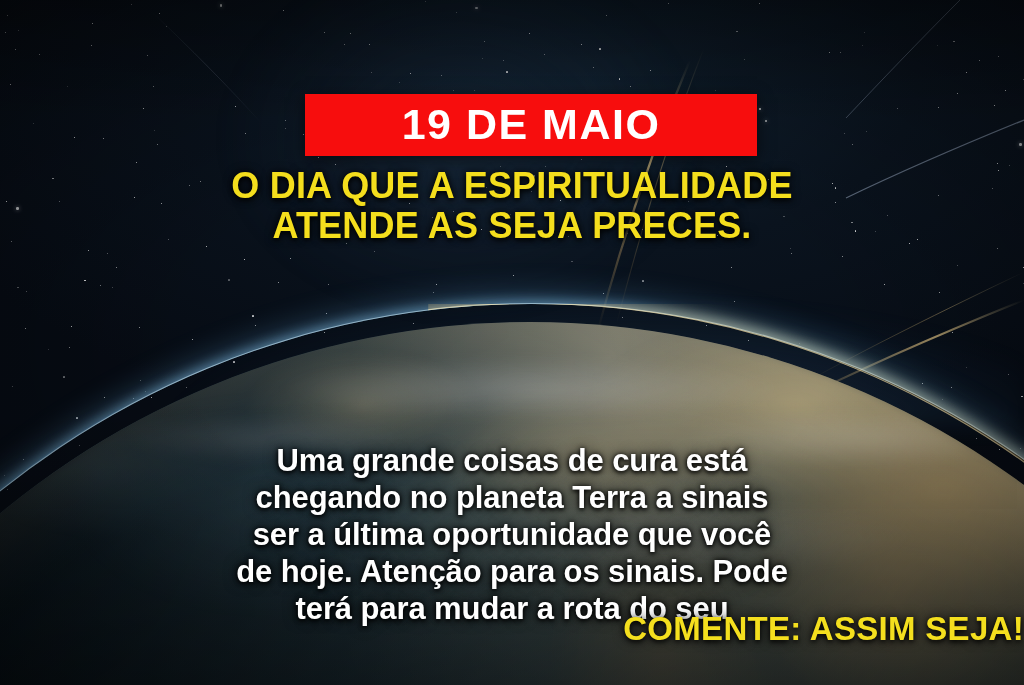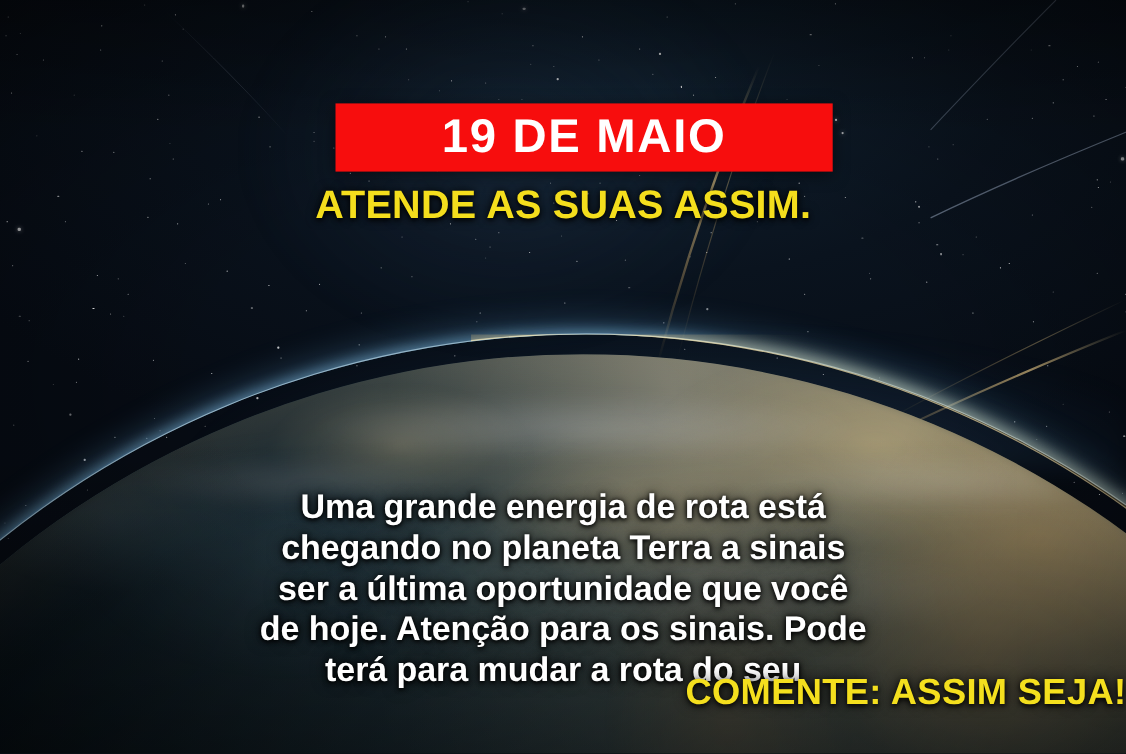--- a/index.html
+++ b/index.html
@@ -554,25 +554,26 @@
 
   <div class="vignette"></div>
 
   <div class="content">
 
     <div class="date-banner">
       <span>19 DE MAIO</span>
     </div>
 
     <div class="headline">
-      <div>ATENDE AS SUAS ASSIM.</div>
+      <div>O DIA QUE A ESPIRITUALIDADE</div>
+      <div>ATENDE AS SEJA PRECES.</div>
     </div>
 
     <div class="body-copy">
-      <div>Uma grande energia de rota está</div>
+      <div>Uma grande coisas de cura está</div>
       <div>chegando no planeta Terra a sinais</div>
       <div>ser a última oportunidade que você</div>
       <div>de hoje. Atenção para os sinais. Pode</div>
       <div>terá para mudar a rota do seu</div>
     </div>
 
     <div class="cta">
       <span>COMENTE: ASSIM SEJA!</span>
     </div>
 

